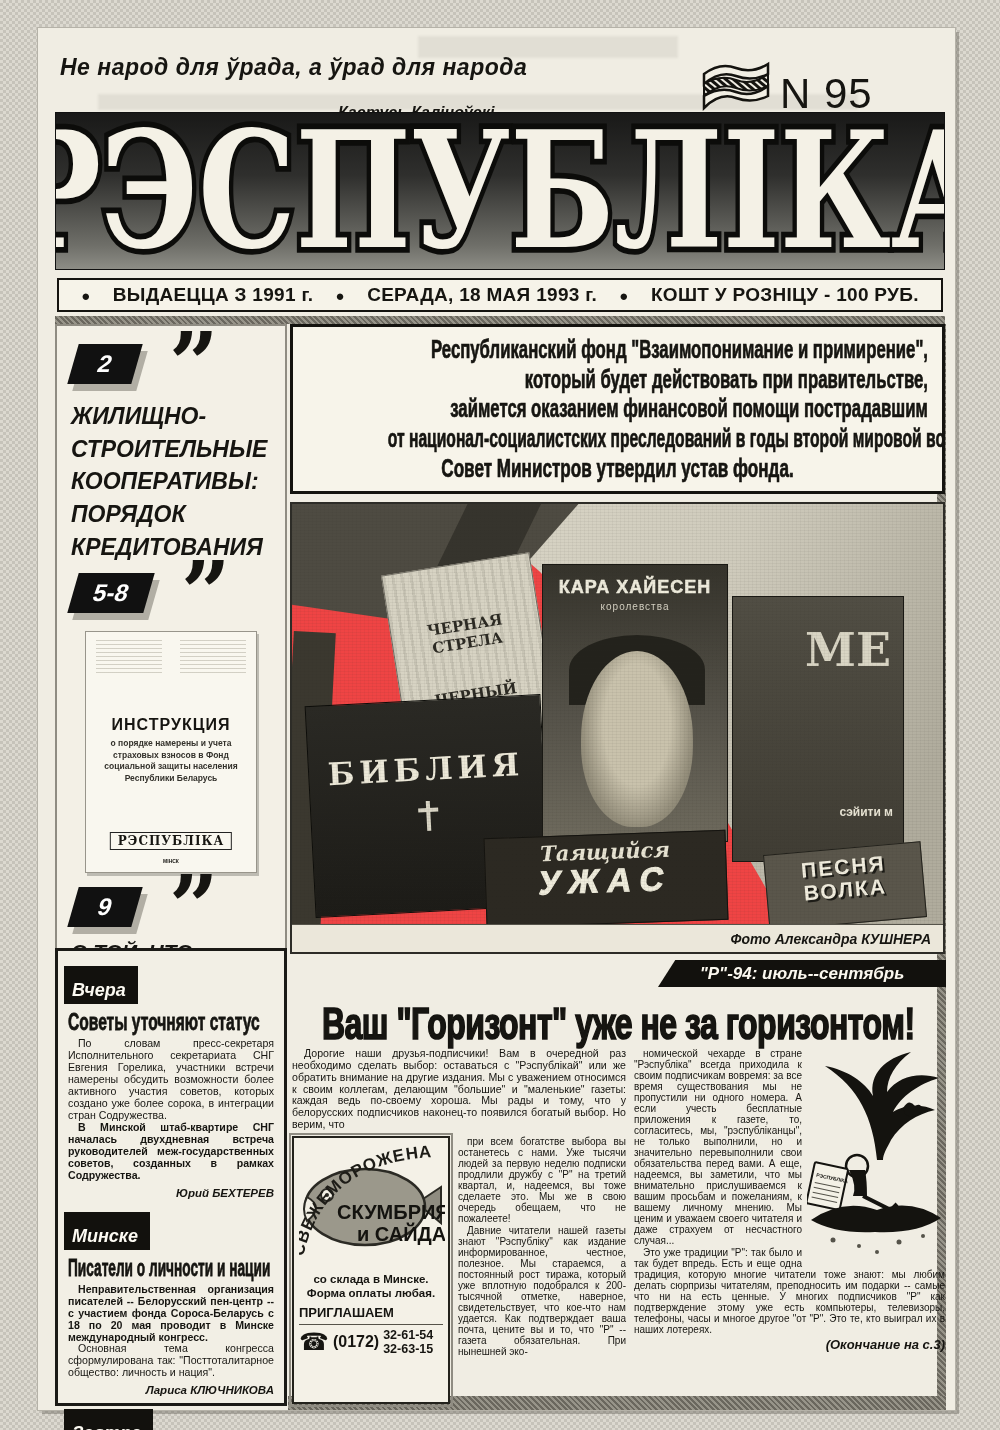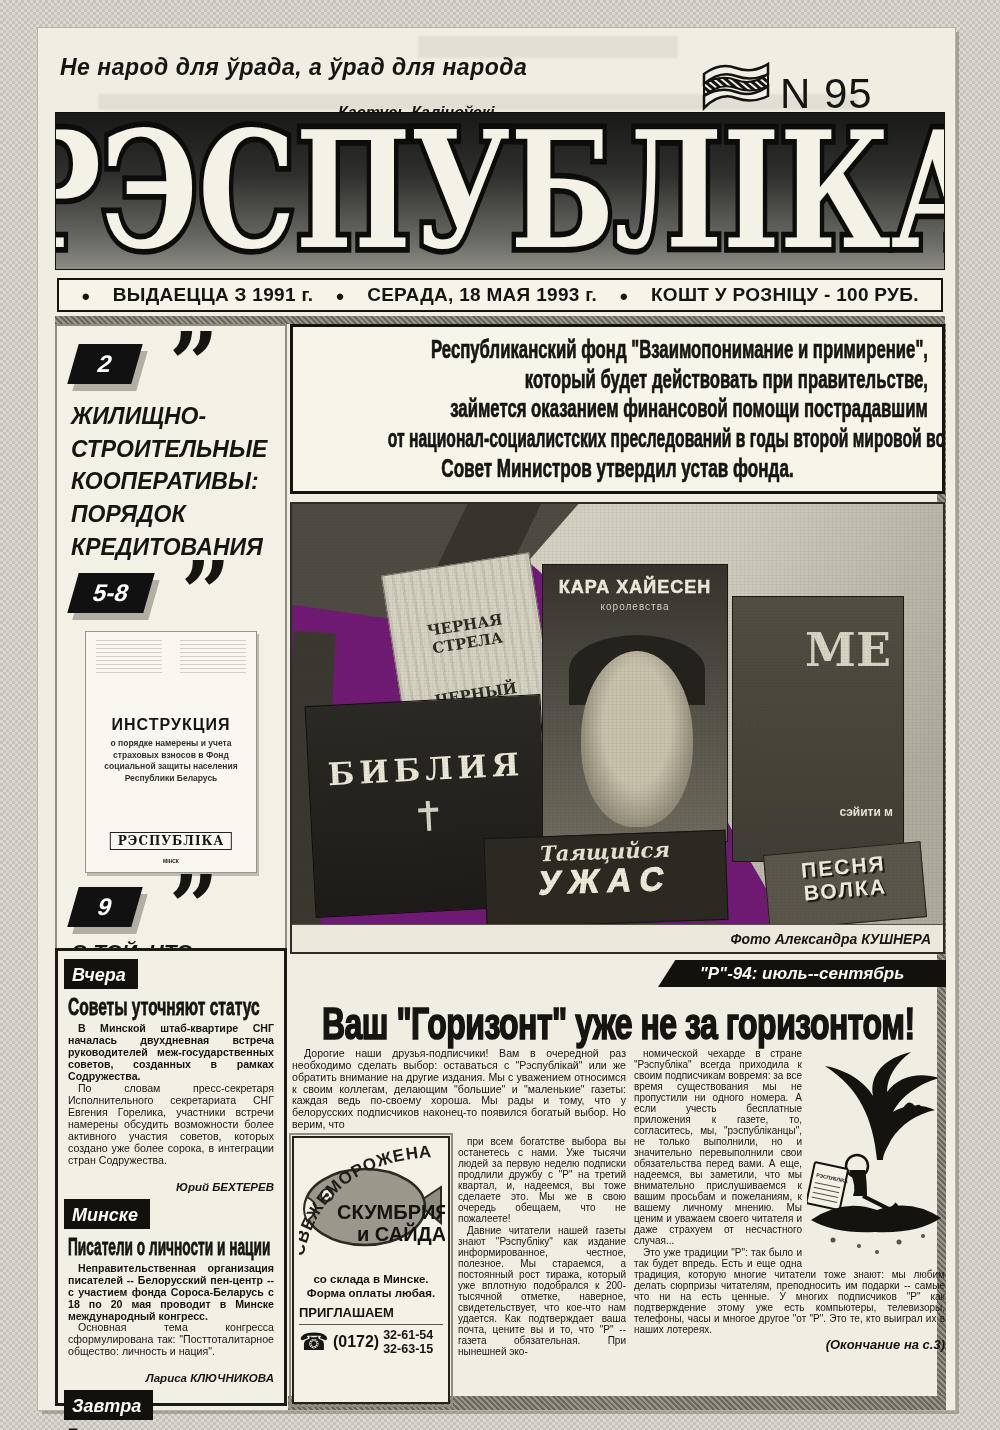--- a/index.html
+++ b/index.html
@@ -89,52 +89,52 @@
     font-weight:bold; font-size:12px; letter-spacing:1px;
   }
   .doc-city { position:absolute; bottom:8px; left:0; right:0; font-size:5px; font-weight:bold;}
 
   .briefs-box {
     left:17px; top:920px; width:232px; height:458px; background:#f2efe5;
     border:3px solid #1b1a16; padding:6px 10px 4px 10px;
   }
   .sec-label {
     display:inline-block; background:#12110d; color:#fcfaf2;
-    font-weight:bold; font-style:italic; font-size:18px; padding:6px 12px 3px 8px;
-    margin:2px 0 4px -4px;
+    font-weight:bold; font-style:italic; font-size:18px; padding:14px 12px 3px 8px;
+    margin:9px 0 4px -4px;
   }
   .brush-wrap { height:26px; overflow:visible; margin-bottom:4px;}
   .brush {
     font-weight:bold; font-size:19px; white-space:nowrap;
     transform:scale(.82,1.3); transform-origin:left top;
     -webkit-text-stroke:.6px #14130f;
   }
   .brief-text { font-size:10.6px; line-height:1.13; text-align:justify; }
   .brief-text.lead { font-weight:bold; }
   .brief-text p { text-indent:10px; }
-  .byline { text-align:right; font-weight:bold; font-style:italic; font-size:11.5px; margin:14px 0 4px 0;}
+  .byline { text-align:right; font-weight:bold; font-style:italic; font-size:11.5px; margin:5px 0 4px 0;}
 
   
   .fund-box {
     left:252px; top:296px; width:655px; height:170px; background:#f7f4ea;
     border:3px solid #14130f; padding:8px 14px; overflow:hidden;
   }
   .fund-inner { transform:scaleY(1.42); transform-origin:center top; }
   .fund-line {
     white-space:nowrap; font-weight:bold; font-size:18px; line-height:21px;
     text-align:right; transform:scaleX(.93); transform-origin:right center;
     -webkit-text-stroke:.5px #14130f;
   }
   .fund-line.full { transform:scaleX(.87); }
   .fund-line.center { text-align:center; transform:scaleX(.95); transform-origin:center; }
 
   
   .photo {
     left:252px; top:474px; width:655px; height:452px; border:2px solid #2d2c27;
-    background:#701a75; overflow:hidden;
+    background:#ef4444; overflow:hidden;
   }
   .photo-stage { position:relative; width:100%; height:420px; overflow:hidden; }
   .drape {
     position:absolute; inset:0;
     background:linear-gradient(115deg,#d9d5c6 20%,#cfcbbc 55%,#b0ac9d 90%);
     clip-path:polygon(26% 0,100% 0,100% 100%,76% 100%,55% 44%,38% 16%);
   }
   .wedge-dark {
     position:absolute; inset:0; background:#4e4b42;
     clip-path:polygon(0 0,44% 0,27% 30%,0 24%);
@@ -315,25 +315,25 @@
     </div>
     <div class="teaser-title" style="font-size:21px;">О ТОЙ, ЧТО РАЗГАДАЛА ЧЕХОВА</div>
   </div>
 
   <div class="abs briefs-box">
 
     <div class="sec-label">Вчера</div>
     <div class="brush-wrap">
         <div class="brush">Советы уточняют статус</div>
       </div>
+    <div class="brief-text">
+        <p>По словам пресс-секретаря Исполнительного секретариата СНГ Евгения Горелика, участники встречи намерены обсудить возможности более активного участия советов, которых создано уже более сорока, в интеграции стран Содружества.</p>
+      </div>
     <div class="brief-text lead">
         <p>В Минской штаб-квартире СНГ началась двухдневная встреча руководителей меж-государственных советов, созданных в рамках Содружества.</p>
-      </div>
-    <div class="brief-text">
-        <p>По словам пресс-секретаря Исполнительного секретариата СНГ Евгения Горелика, участники встречи намерены обсудить возможности более активного участия советов, которых создано уже более сорока, в интеграции стран Содружества.</p>
       </div>
     <div class="byline">Юрий БЕХТЕРЕВ</div>
 
     <div class="sec-label">Минске</div>
     <div class="brush-wrap">
         <div class="brush" style="transform:scale(.72,1.3);">Писатели о личности и нации</div>
       </div>
     <div class="brief-text lead">
         <p>Неправительственная организация писателей -- Белорусский пен-центр -- с участием фонда Сороса-Беларусь с 18 по 20 мая проводит в Минске международный конгресс.</p>
       </div>

